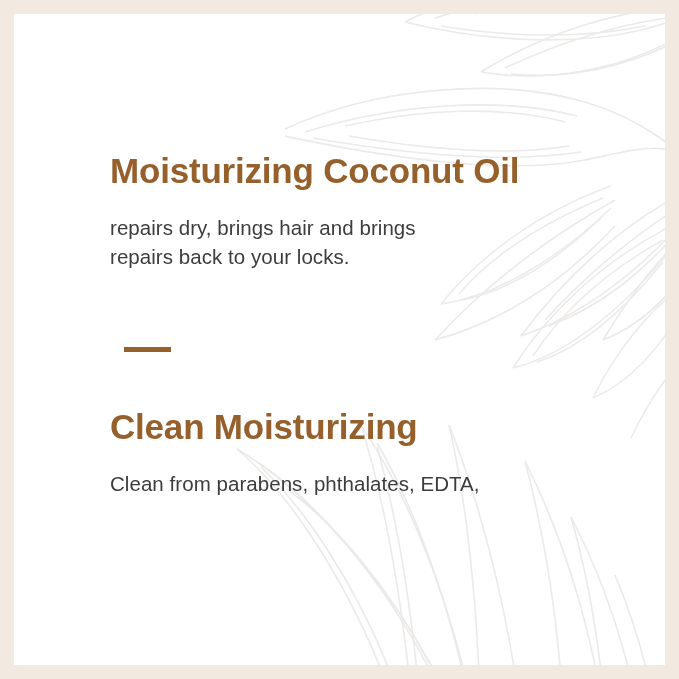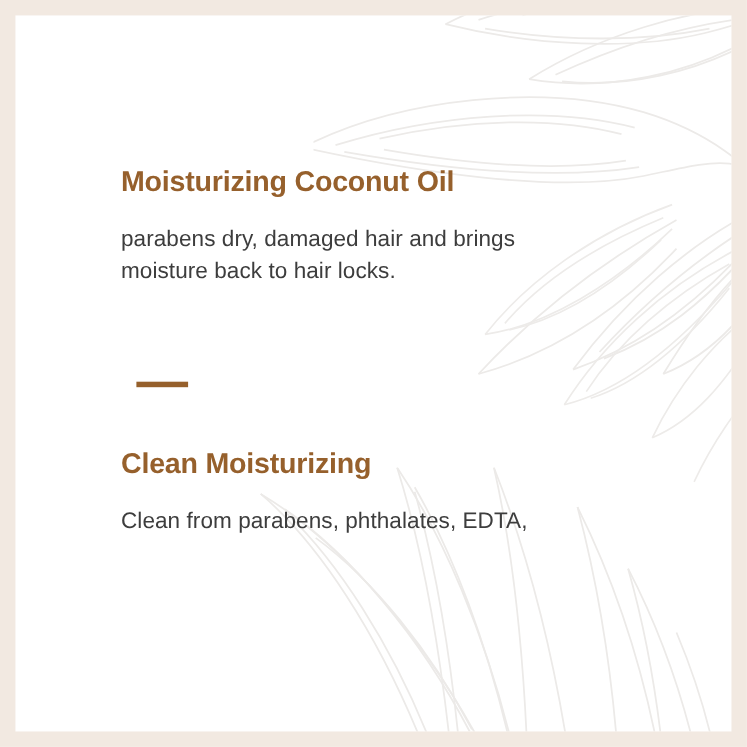--- a/index.html
+++ b/index.html
@@ -65,21 +65,21 @@
     width: 520px;
     z-index: 3;
   }
   .section { position: absolute; left: 0; width: 500px; }
   #section-moisturizing { top: 136px; }
   #section-clean { top: 392px; }
 
   .heading {
     margin: 0;
     color: #96602c;
-    font-size: 26px;
+    font-size: 35px;
     font-weight: 700;
     letter-spacing: -0.2px;
     line-height: 1.18;
     white-space: nowrap;
   }
   .body-text {
     margin: 22px 0 0 0;
     color: #3d3d3d;
     font-size: 20.5px;
     font-weight: 400;
@@ -172,22 +172,22 @@
         <path d="M 346 92 C 362 148, 372 206, 378 264"></path>
         <path d="M 390 150 C 406 188, 420 232, 428 276"></path>
       </g>
     </svg>
 
     <div id="content">
 
       <div class="section" id="section-moisturizing">
         <h2 class="heading">Moisturizing Coconut Oil</h2>
         <p class="body-text">
-          <span class="line">parabens dry, damaged hair and brings</span>
-          <span class="line">moisture back to hair locks.</span>
+          <span class="line">repairs dry, brings hair and brings</span>
+          <span class="line">repairs back to your locks.</span>
         </p>
       </div>
 
       <div class="section" id="section-clean">
         <h2 class="heading">Clean Moisturizing</h2>
         <p class="body-text">
           <span class="line">Clean from parabens, phthalates, EDTA,</span>
         </p>
       </div>
 

